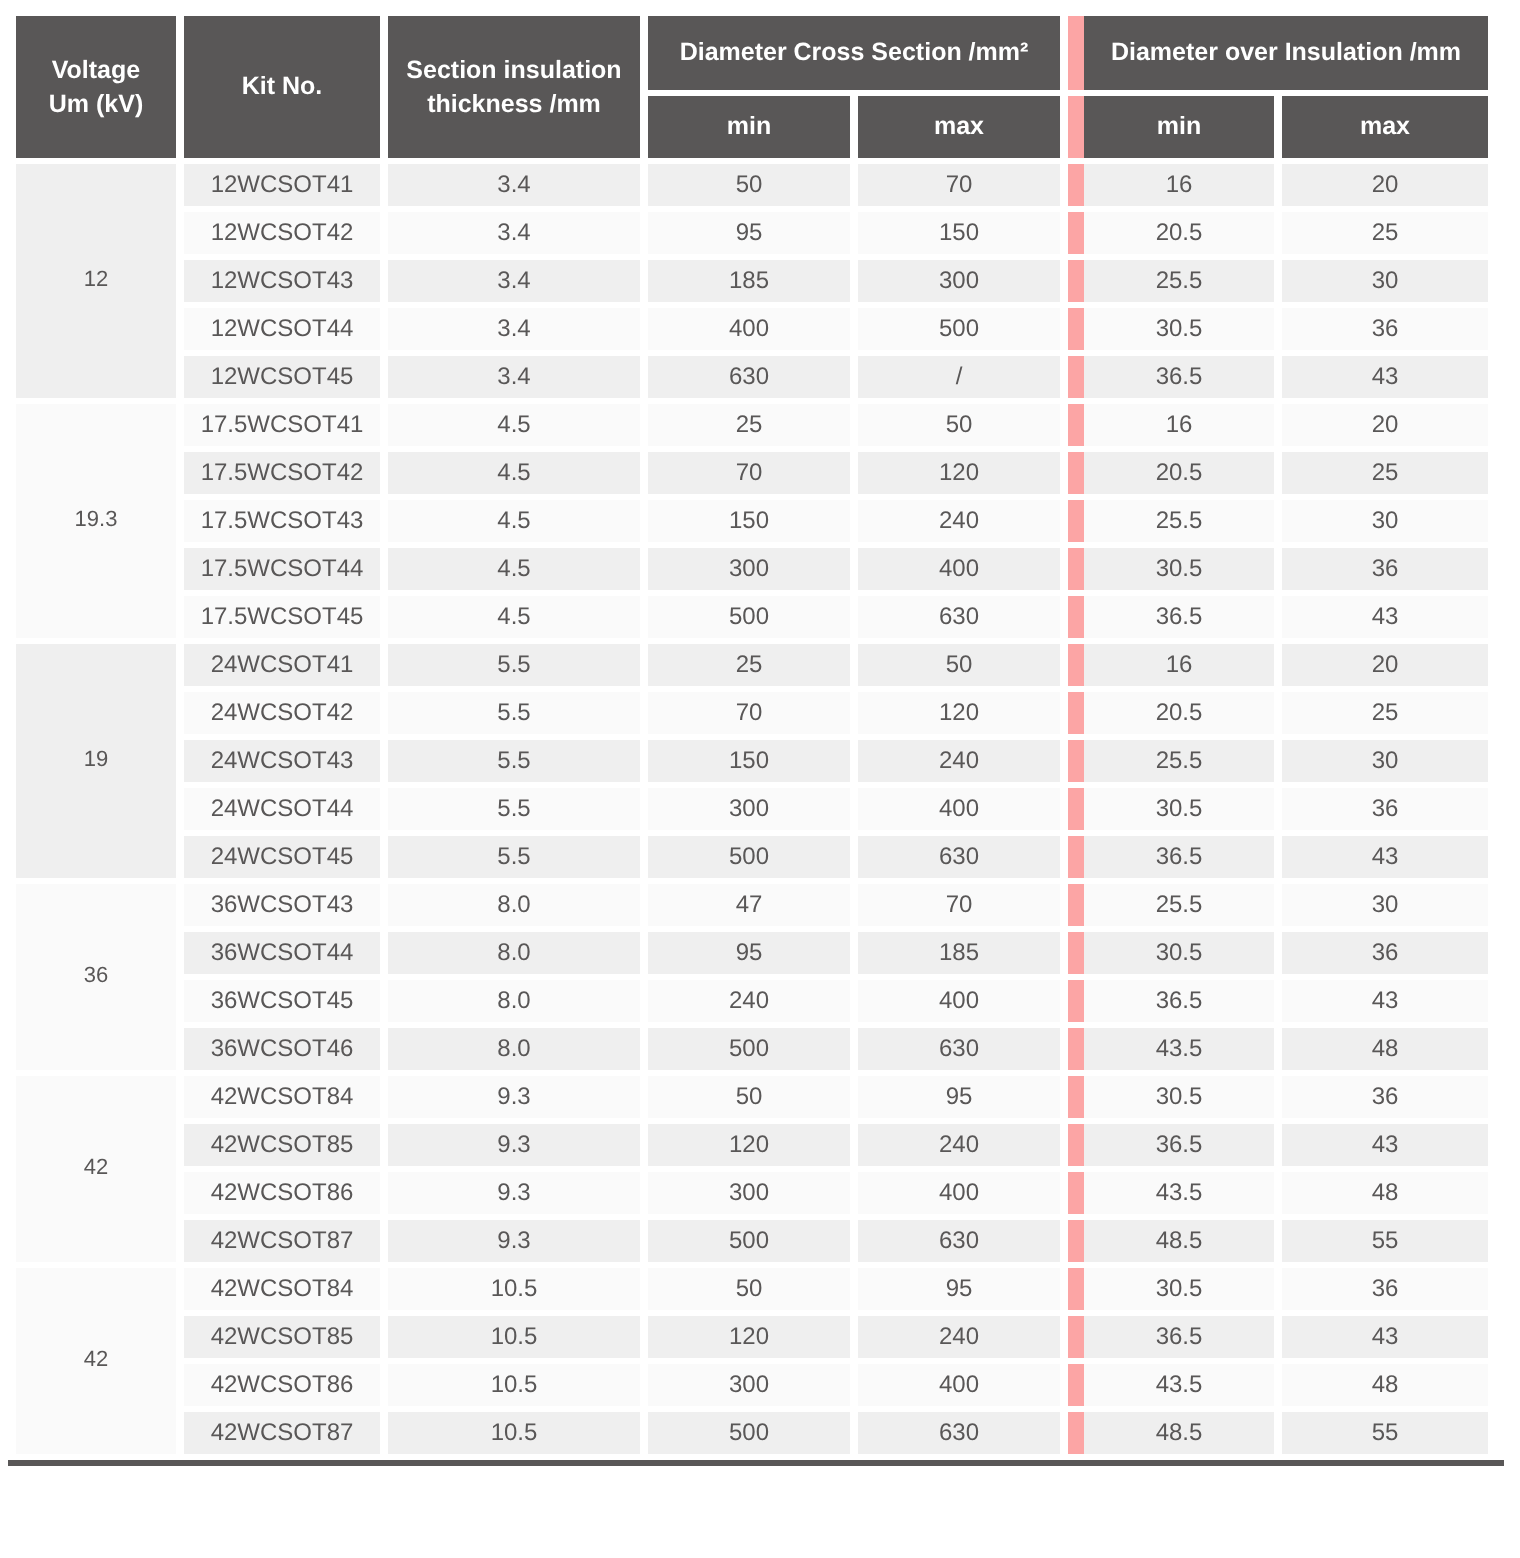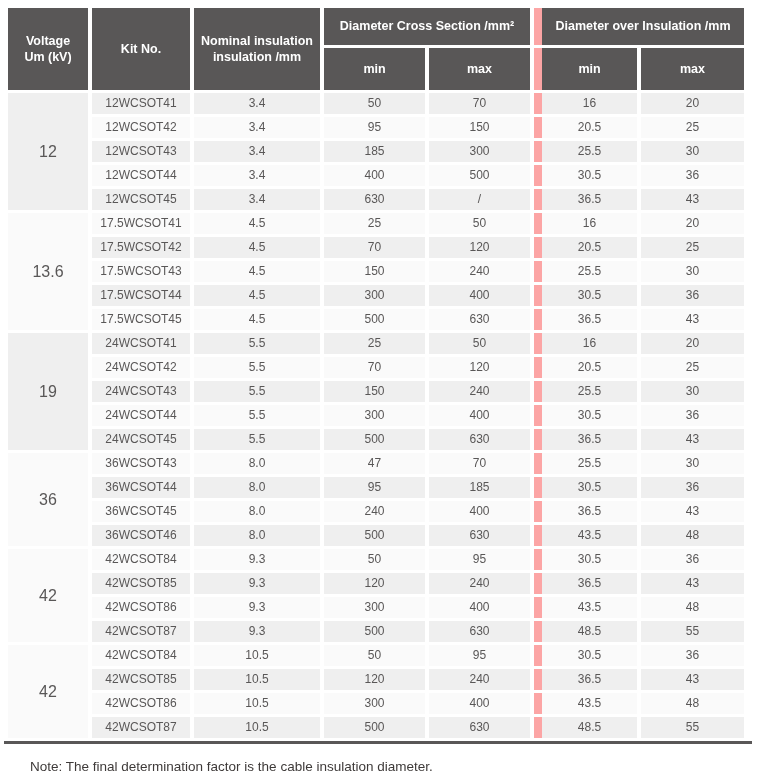--- a/index.html
+++ b/index.html
@@ -33,35 +33,35 @@
     background: #595757;
     color: #ffffff;
     font-weight: bold;
     font-size: 12.5px;
     text-align: center;
     vertical-align: middle;
     padding: 2px 4px;
     line-height: 1.3;
   }
   thead tr.group-row th { height: 37px; }
-  thead tr.minmax-row th { height: 42px; margin-top: 11px; }
+  thead tr.minmax-row th { height: 31px; margin-top: 11px; }
 
   tbody td {
     font-size: 12px;
     text-align: center;
     vertical-align: middle;
     height: 21px;
     padding: 0 4px;
     color: #595757;
     line-height: 21px;
     white-space: nowrap;
   }
   tbody tr.odd  td { background: #efefef; }
   tbody tr.even td { background: #fafafa; }
-  tbody td.voltage-cell { background: #efefef; font-size: 16px; }
+  tbody td.voltage-cell { background: #efefef; font-size: 11px; }
 
   
   .gap-left { border-left: 8px solid #fca5a5; }
 
   .bottom-rule {
     height: 3px;
     background: #595757;
     width: 748px;
     margin-top: 0px;
   }
@@ -85,21 +85,21 @@
       <col class="c-dia-min">
         <col class="c-dia-max">
     </colgroup>
     <thead>
       <tr class="group-row">
         <th rowspan="2">
           <span>Voltage</span><br>
           <span>Um (kV)</span>
         </th>
         <th rowspan="2">Kit No.</th>
-        <th rowspan="2">Nominal insulation insulation /mm</th>
+        <th rowspan="2">Section insulation thickness /mm</th>
         <th colspan="2">Diameter Cross Section /mm²</th>
         <th colspan="2" class="gap-left">Diameter over Insulation /mm</th>
       </tr>
       <tr class="minmax-row">
         <th>min</th>
         <th>max</th>
         <th class="gap-left">min</th>
         <th>max</th>
       </tr>
     </thead>
@@ -139,21 +139,21 @@
         </tr>
         <tr class="odd">
           <td>12WCSOT45</td>
           <td>3.4</td>
           <td>630</td>
           <td>/</td>
           <td class="gap-left">36.5</td>
           <td>43</td>
         </tr>
         <tr class="even">
-          <td rowspan="5" class="voltage-cell">13.6</td>
+          <td rowspan="5" class="voltage-cell">19.3</td>
           <td>17.5WCSOT41</td>
           <td>4.5</td>
           <td>25</td>
           <td>50</td>
           <td class="gap-left">16</td>
           <td>20</td>
         </tr>
         <tr class="odd">
           <td>17.5WCSOT42</td>
           <td>4.5</td>
@@ -322,14 +322,13 @@
           <td>42WCSOT87</td>
           <td>10.5</td>
           <td>500</td>
           <td>630</td>
           <td class="gap-left">48.5</td>
           <td>55</td>
         </tr>
       </tbody>
   </table>
   <div class="bottom-rule"></div>
-  <p class="note">Note: The final determination factor is the cable insulation diameter.</p>
 </div>
 
 </body></html>

